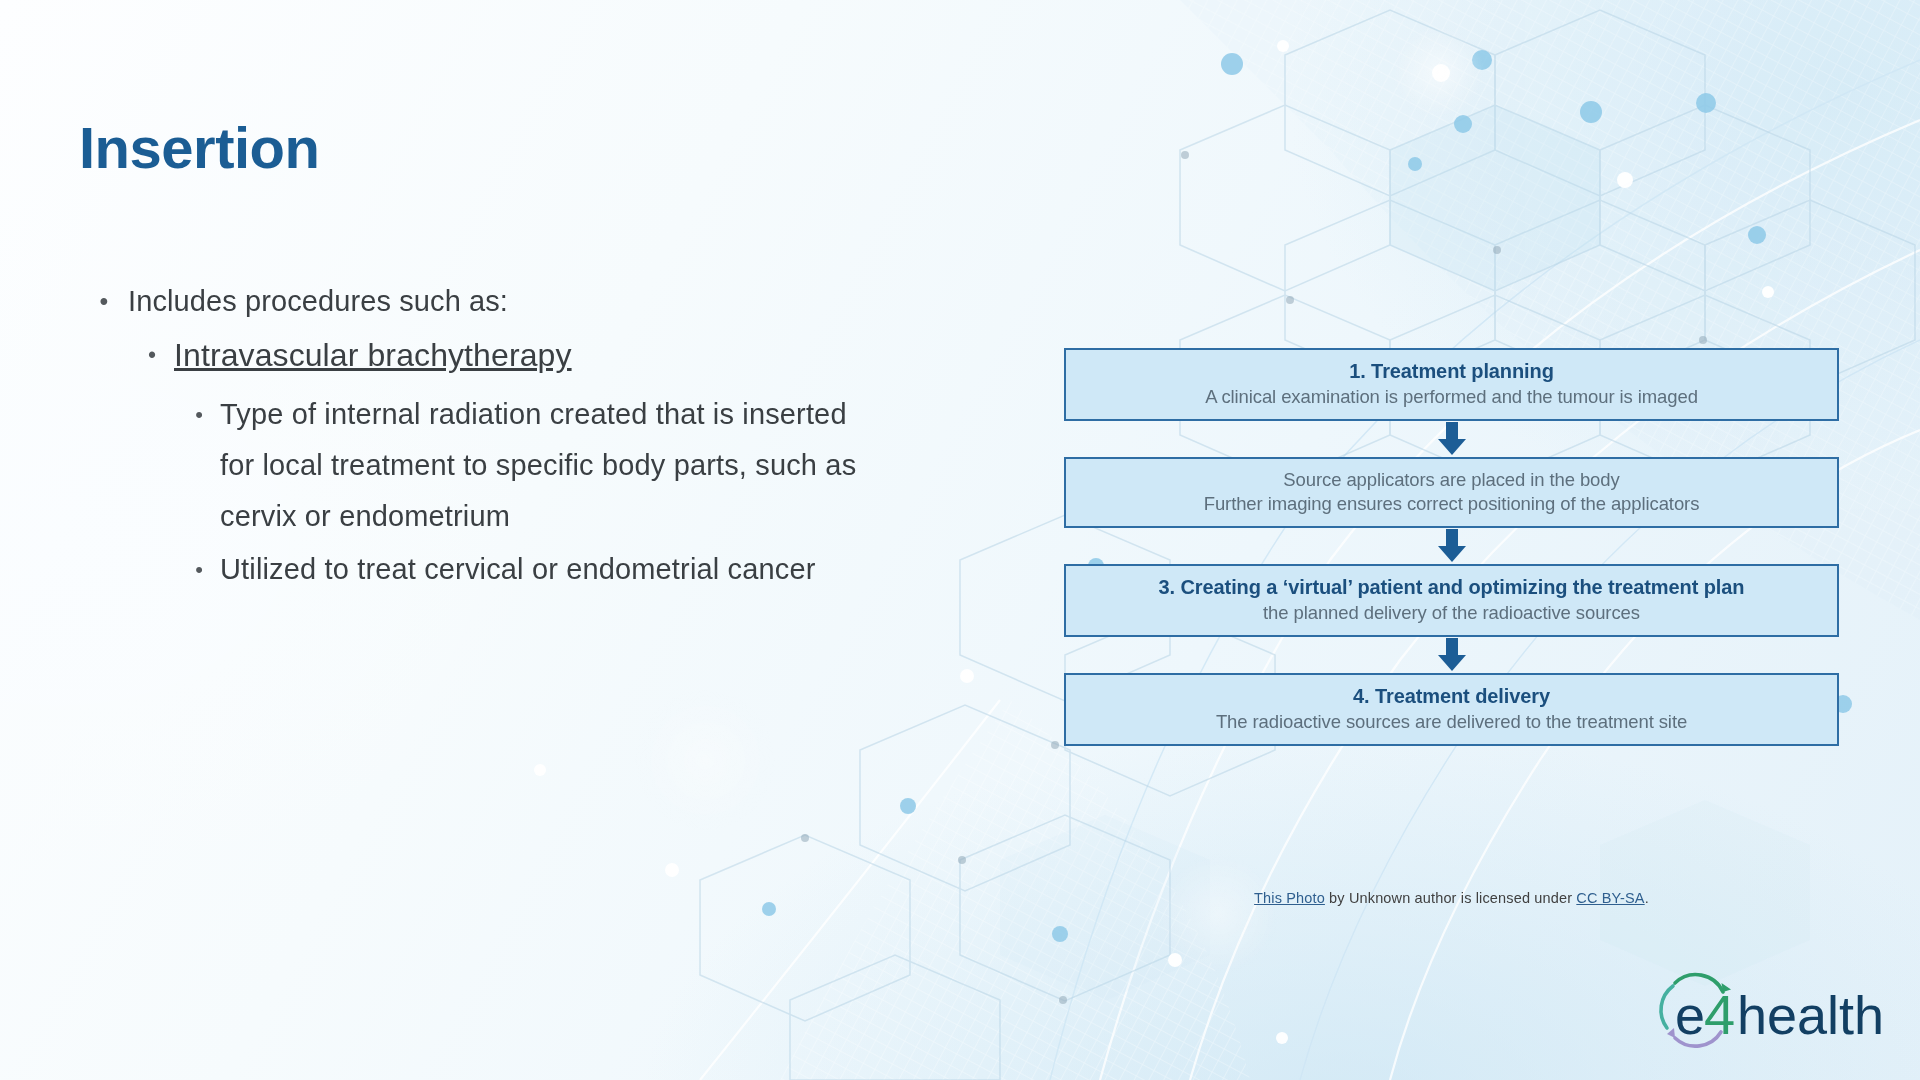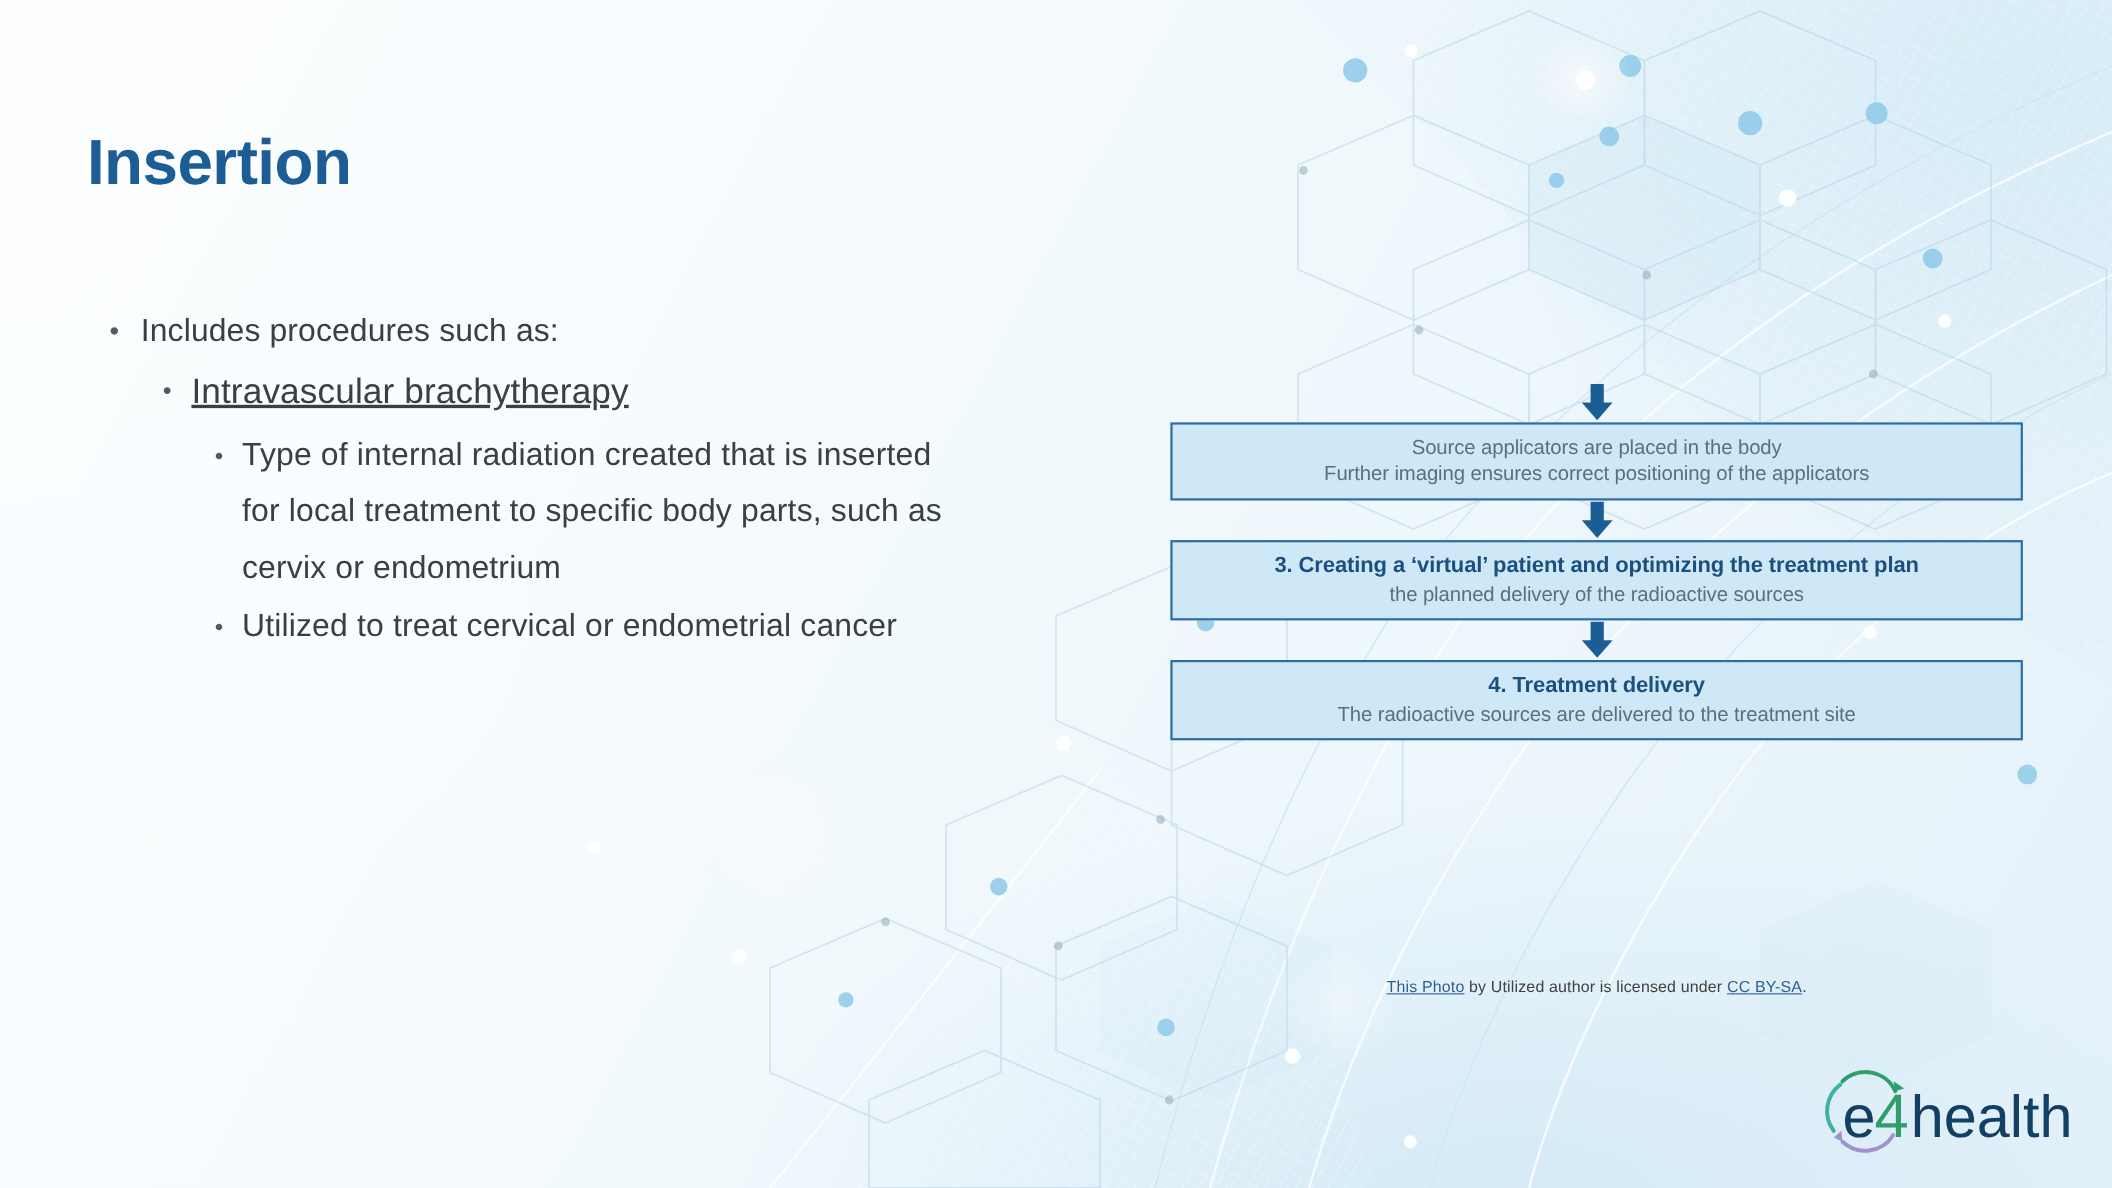--- a/index.html
+++ b/index.html
@@ -218,20 +218,24 @@
     </div>
 
     <div class="b-row lvl3">
       <span class="b-dot">•</span>
       <span class="b-txt">Utilized to treat cervical or endometrial cancer</span>
     </div>
   </div>
 
   <div id="flow">
 
+    <div class="fbox">
+      <div class="f-title">1. Treatment planning</div>
+      <div class="f-sub">A clinical examination is performed and the tumour is imaged</div>
+    </div>
 
     <div class="arrow-wrap">
       <svg class="arrow" width="34" height="34" viewBox="0 0 34 34">
         <path d="M11 0 H23 V17 H31 L17 33 L3 17 H11 Z" fill="#1c5d96"></path>
       </svg>
     </div>
 
     <div class="fbox">
       <div class="f-sub">Source applicators are placed in the body</div>
       <div class="f-sub">Further imaging ensures correct positioning of the applicators</div>
@@ -253,21 +257,21 @@
         <path d="M11 0 H23 V17 H31 L17 33 L3 17 H11 Z" fill="#1c5d96"></path>
       </svg>
     </div>
 
     <div class="fbox">
       <div class="f-title">4. Treatment delivery</div>
       <div class="f-sub">The radioactive sources are delivered to the treatment site</div>
     </div>
   </div>
 
-  <div id="credit"><a href="#">This Photo</a><span> by Utilized author is licensed under </span><a href="#">CC BY-SA</a><span>.</span></div>
+  <div id="credit"><a href="#">This Photo</a><span> by Unknown author is licensed under </span><a href="#">CC BY-SA</a><span>.</span></div>
 
   <svg id="logo" viewBox="0 0 235 88">
 
     <g fill="none" stroke-width="3.6" stroke-linecap="round">
       <path d="M16 62 A30 30 0 0 1 22 20" stroke="#45b0a0"></path>
       <path d="M24 17 A30 30 0 0 1 72 26" stroke="#2e9e6b"></path>
       <path d="M24 72 A30 30 0 0 0 70 66" stroke="#9f93cd"></path>
     </g>
     <path d="M72 26 l-1.5 -9 l9.5 6.5 Z" fill="#2e9e6b"></path>
     <path d="M24 72 l-8 -4 l7 -6 Z" fill="#9f93cd"></path>

